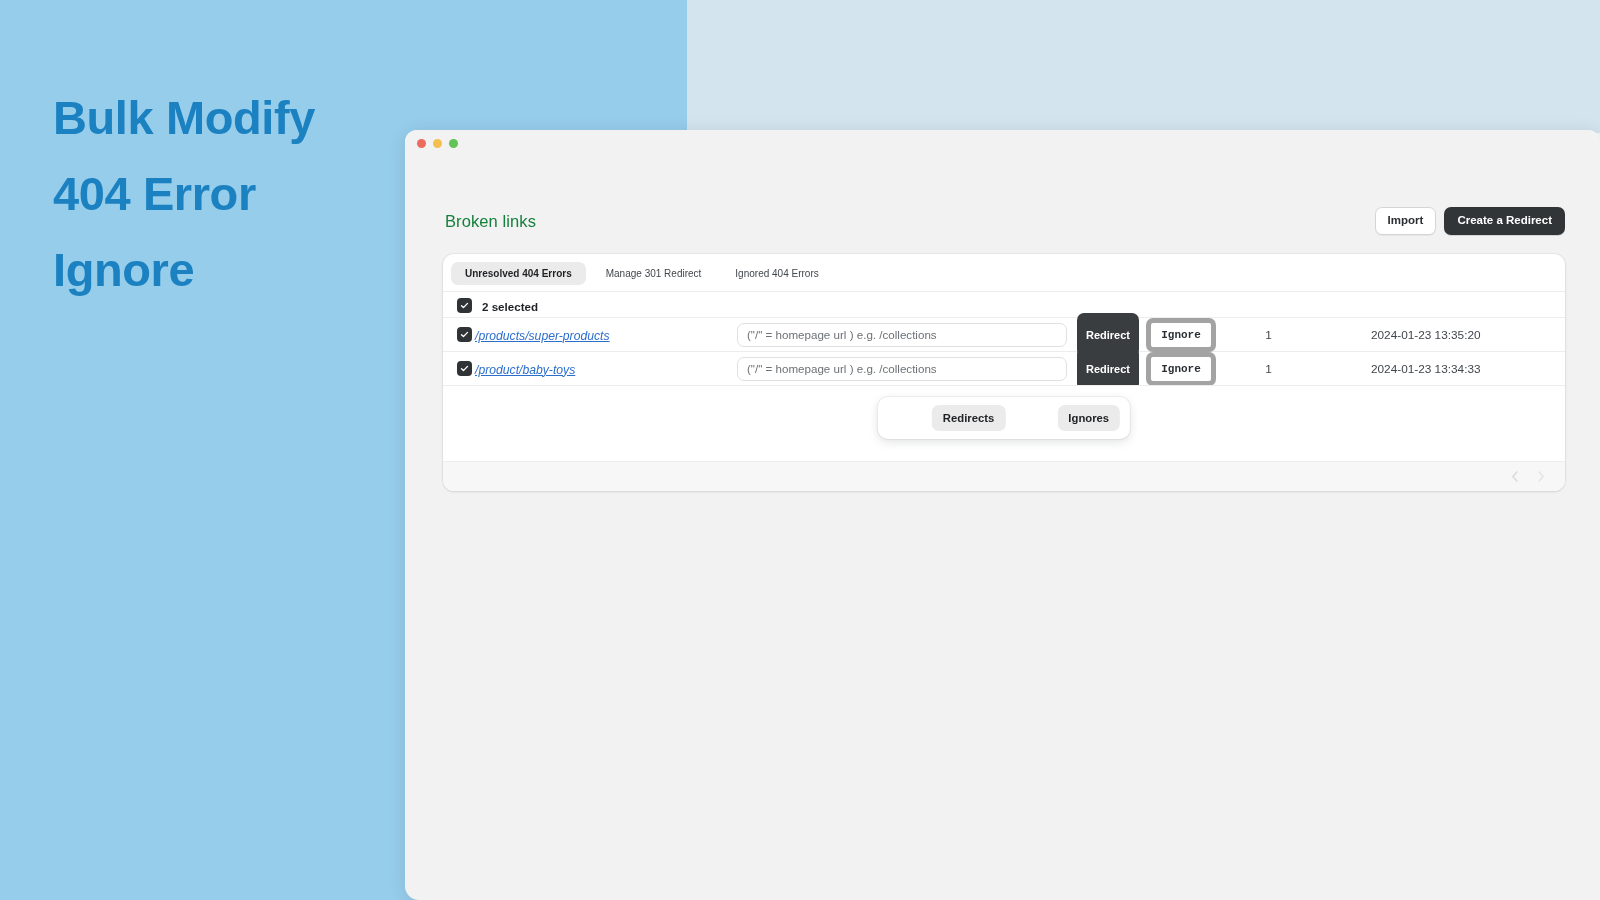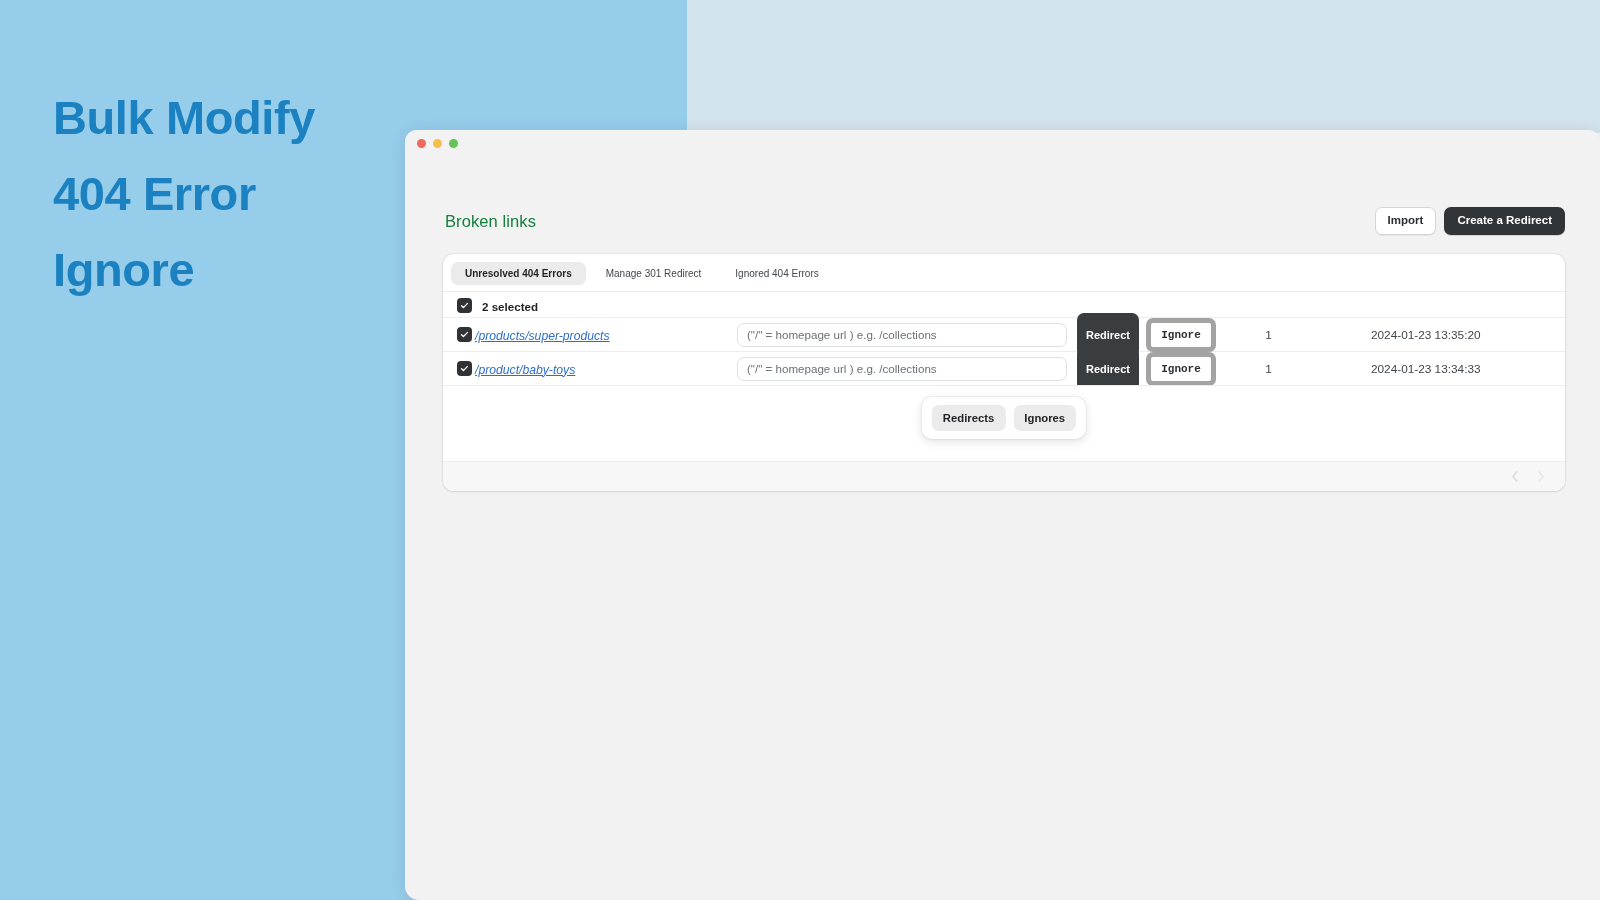--- a/index.html
+++ b/index.html
@@ -247,20 +247,21 @@
   }
   .chip {
     background: #ebebeb;
     color: #1f2124;
     font-size: 11.3px;
     font-weight: bold;
     border: none;
     border-radius: 7px;
     padding: 7px 11px;
     cursor: pointer;
+    margin-left: 44px;
   }
 
   
   .card-foot {
     height: 30px;
     background: #f7f7f7;
     border-top: 1px solid #ededed;
     display: flex; align-items: center; justify-content: flex-end;
     gap: 14px;
     padding-right: 18px;

